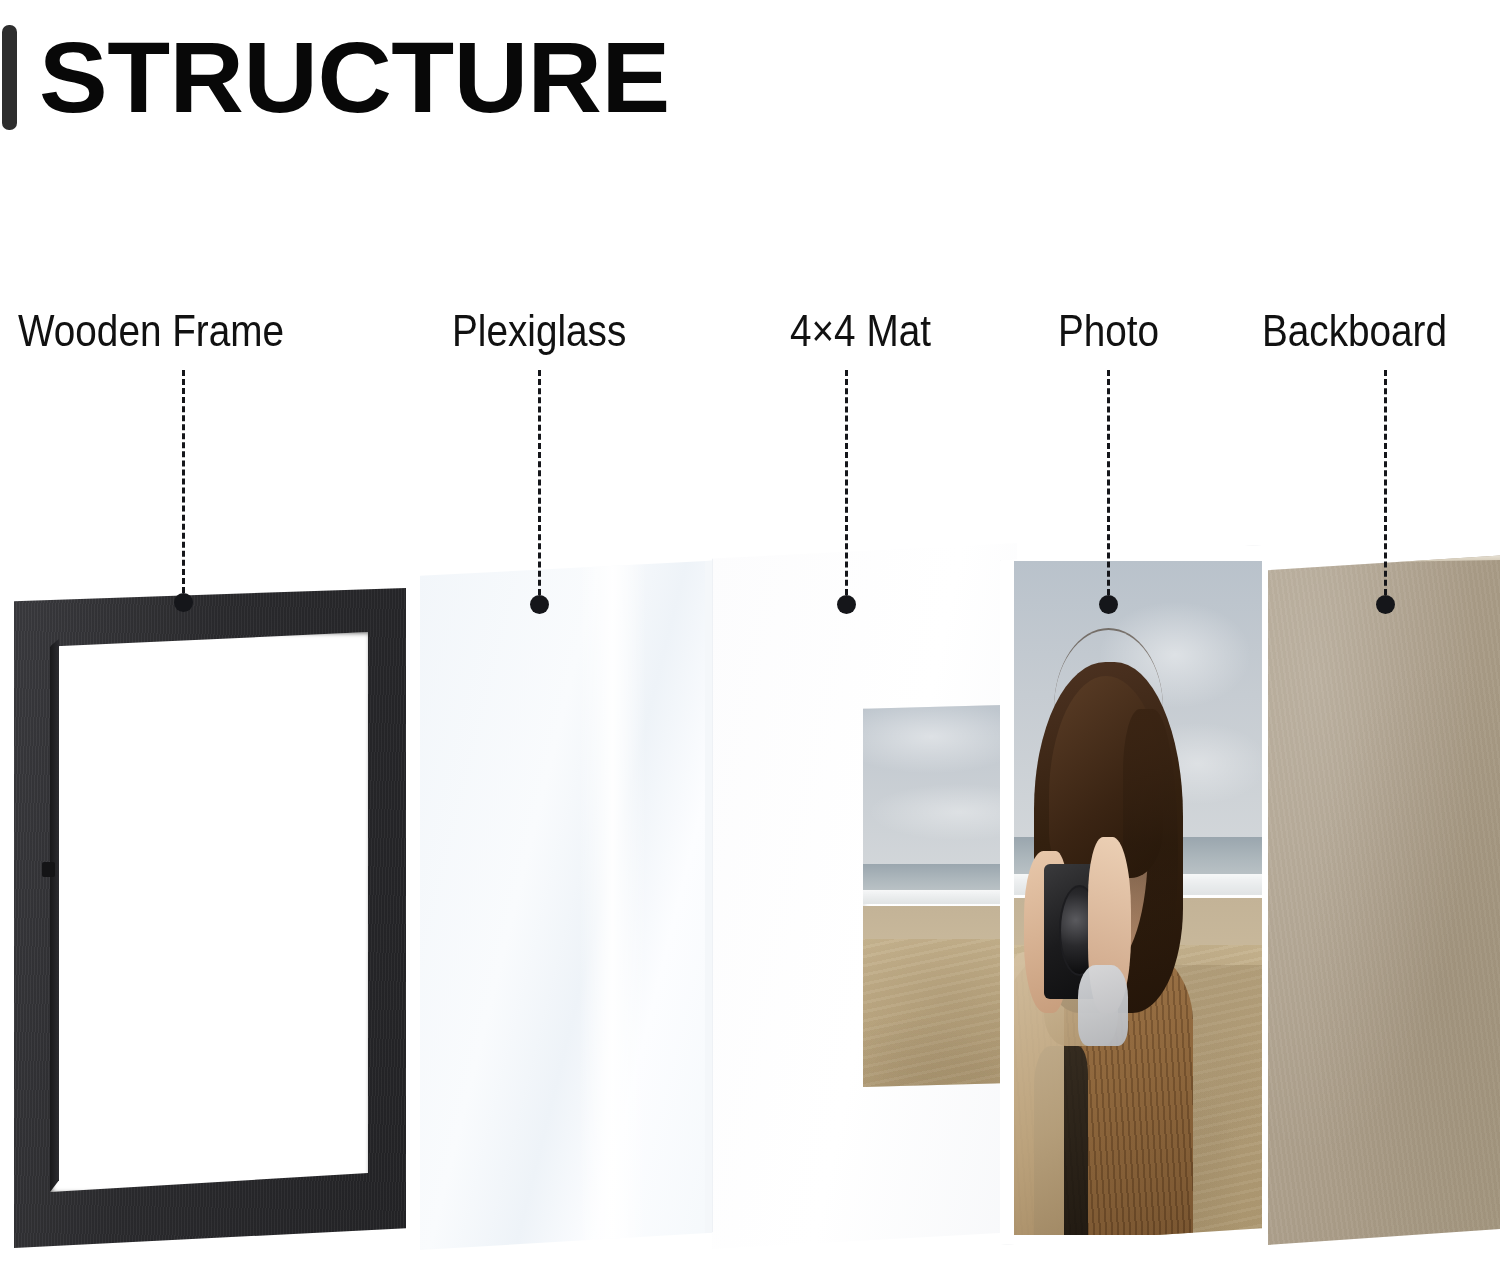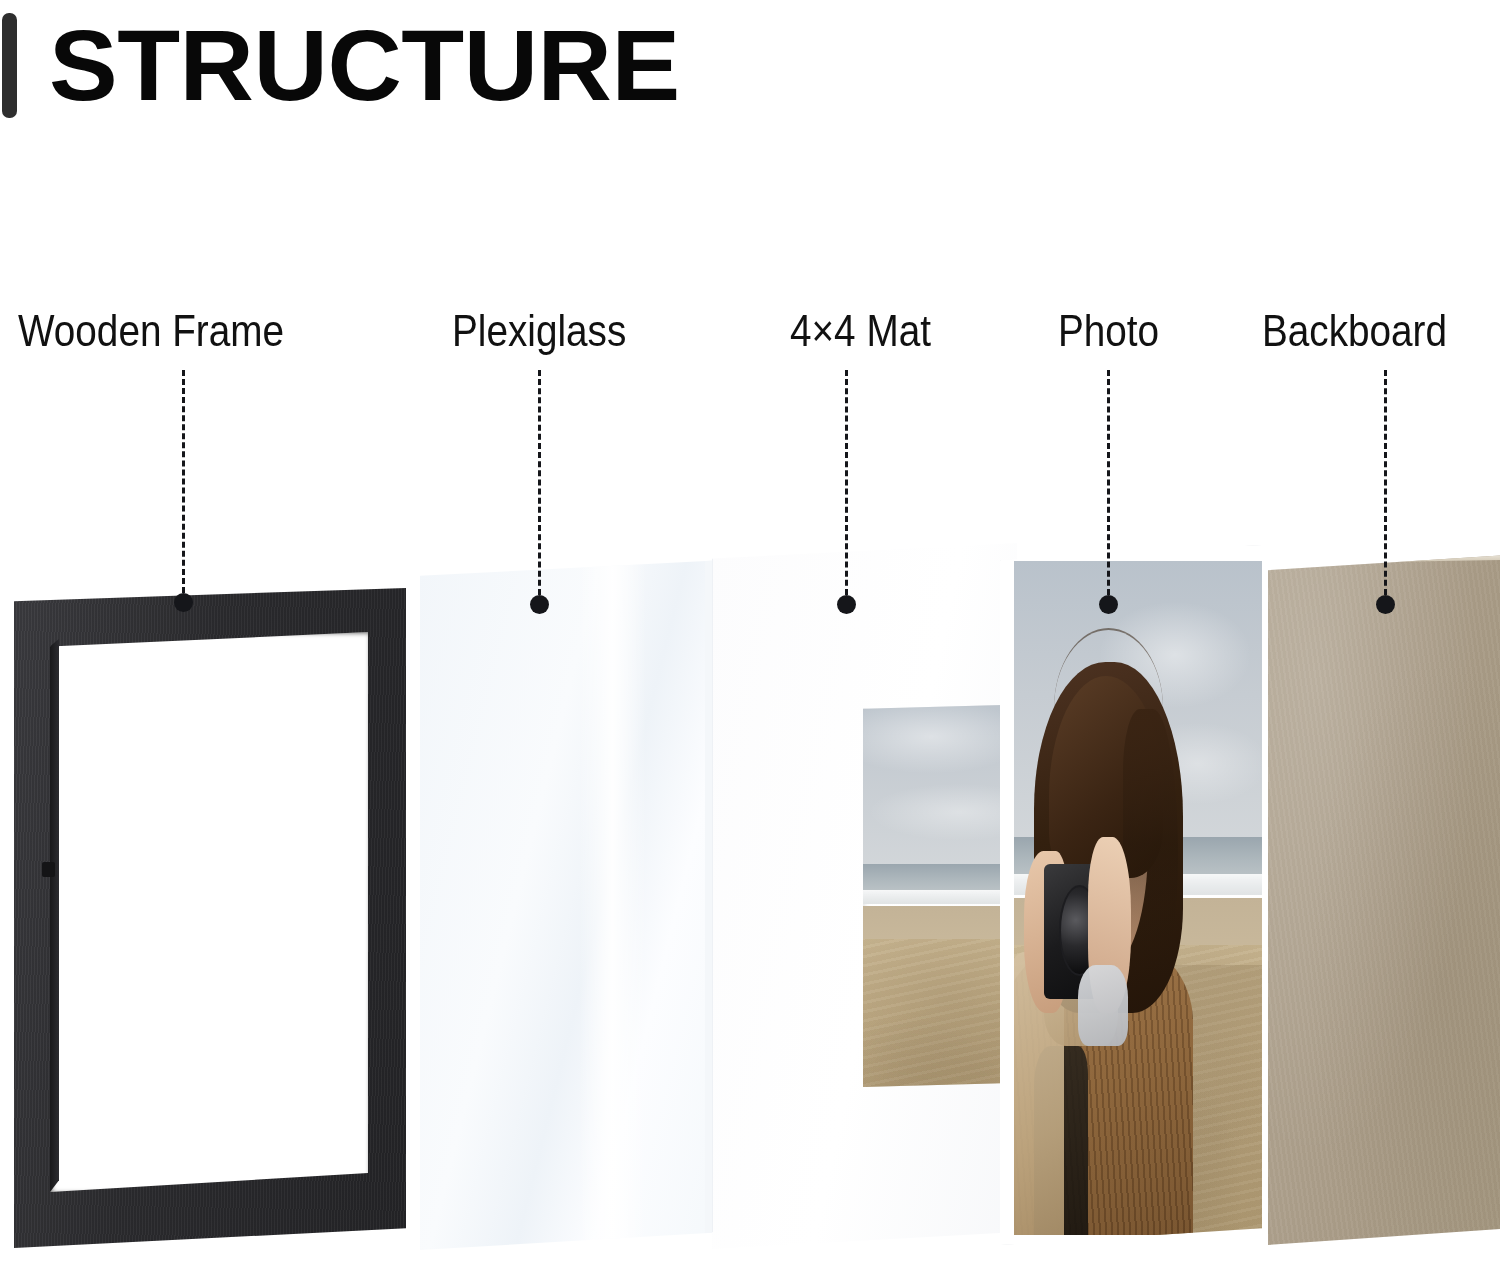--- a/index.html
+++ b/index.html
@@ -13,25 +13,24 @@
     position: relative;
     overflow: hidden;
     font-family: "Liberation Sans", sans-serif;
     -webkit-font-smoothing: antialiased;
   }
 
   
   #title-block {
     position: absolute;
     left: 0;
-    top: 0;
+    top: 12px;
     height: 130px;
     display: flex;
     align-items: center;
-    gap: 10px;
   }
   #title-accent-bar {
     width: 15px;
     height: 105px;
     background: #2e2e2e;
     border-radius: 7px;
     margin-left: 2px;
     flex: none;
   }
   #page-title {

